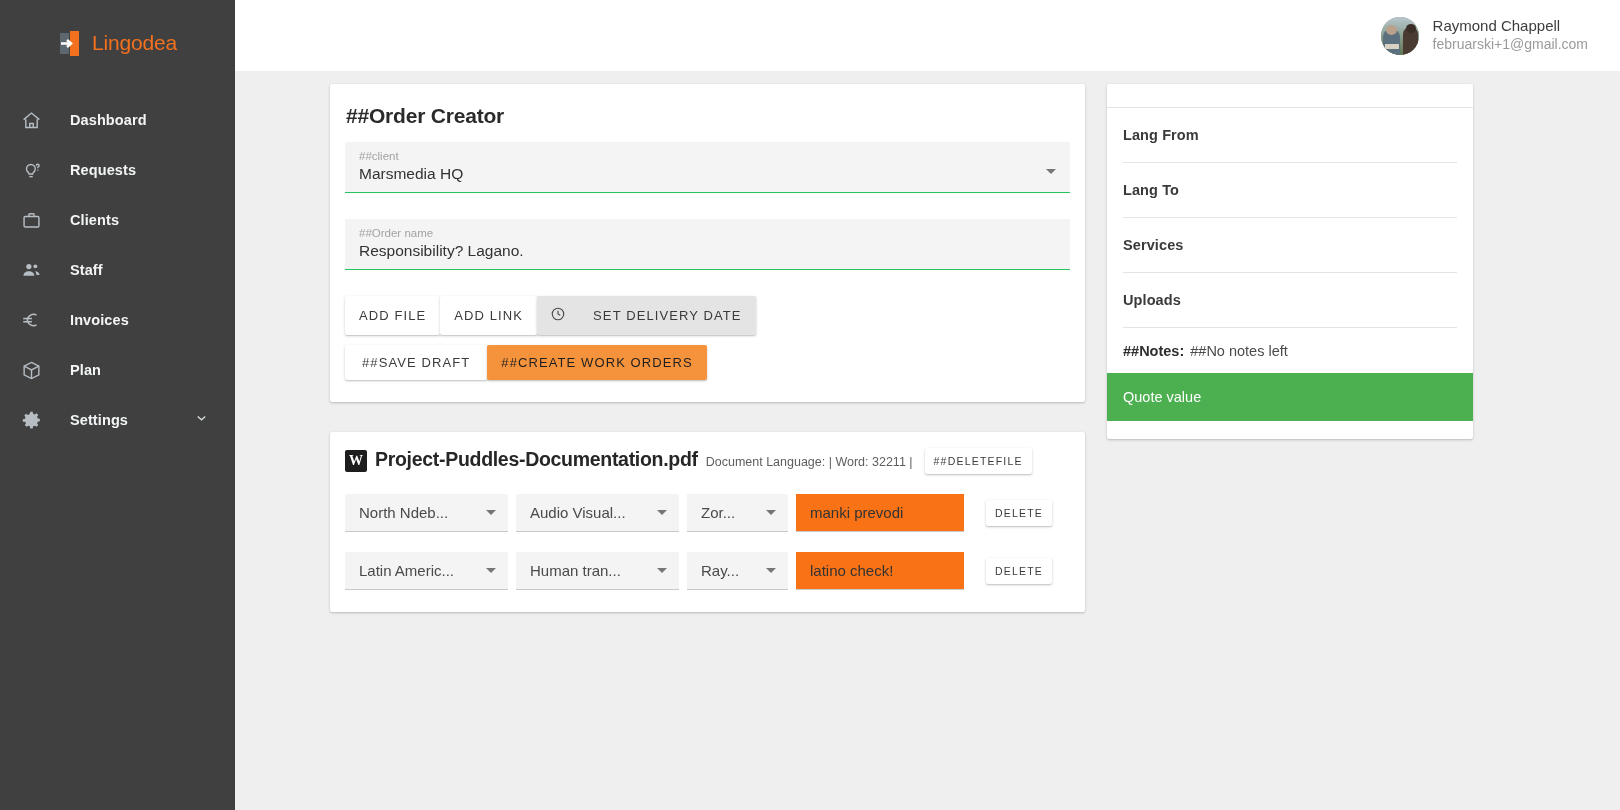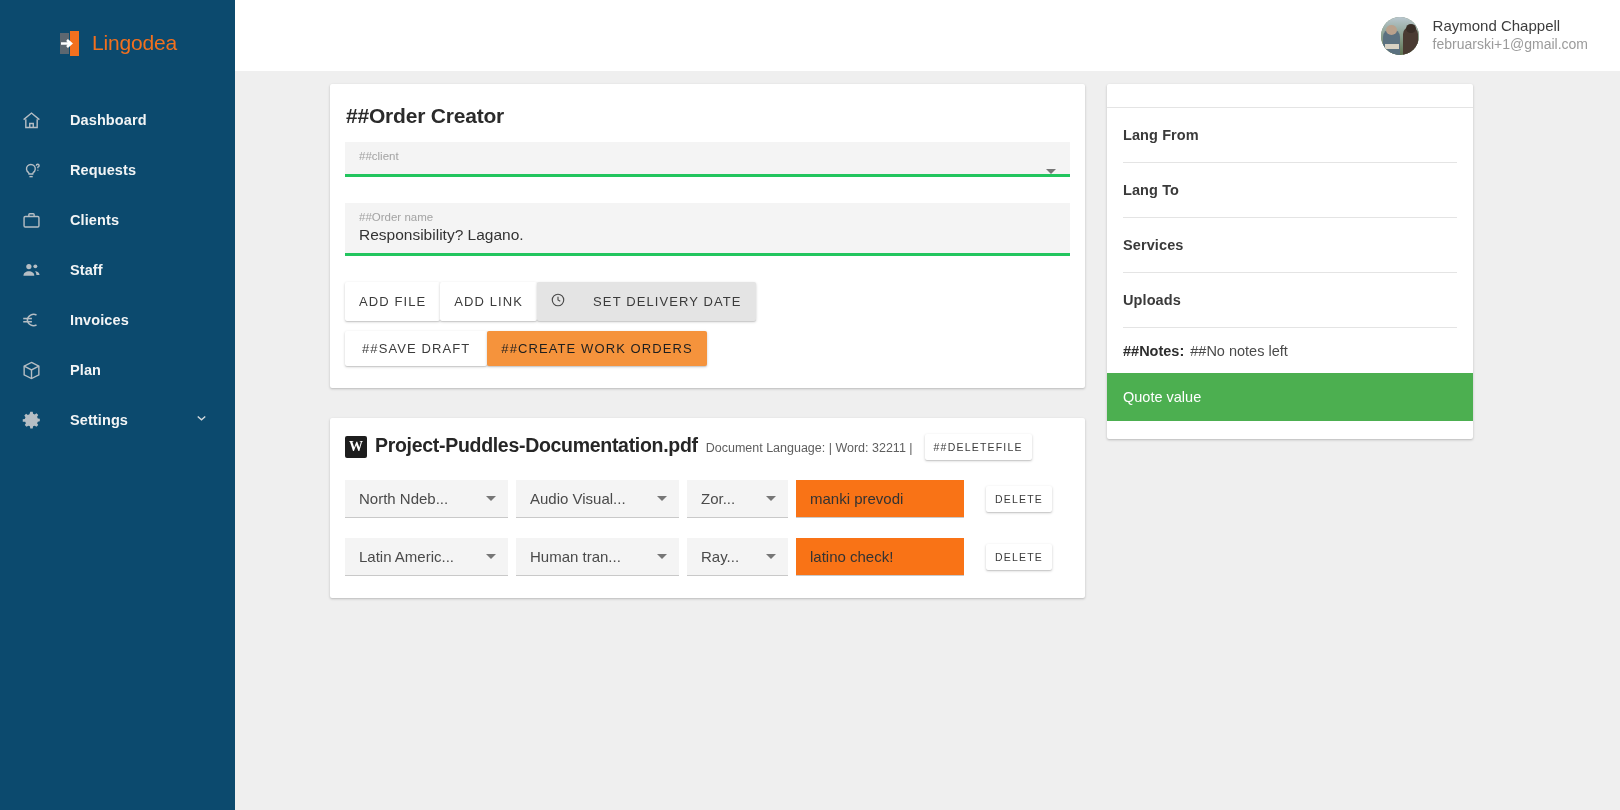--- a/index.html
+++ b/index.html
@@ -7,21 +7,21 @@
     width: 1620px; height: 810px;
     font-family: "Liberation Sans", sans-serif;
     background: #ffffff;
     overflow: hidden;
   }
   .app { display: flex; width: 1620px; height: 810px; }
 
   
   .sidebar {
     width: 235px; height: 810px;
-    background: #0c4a6e;
+    background: #404040;
     flex: 0 0 235px;
     position: relative;
   }
   .logo-wrap {
     height: 86px;
     display: flex; align-items: center; justify-content: center;
     gap: 7px;
   }
   .logo-mark { display: block; }
   .logo-text {
@@ -106,21 +106,21 @@
 
   
   .oc { padding: 16px 15px 22px 15px; }
   .oc-title {
     font-size: 21px; color: #2b2b2b;
     padding: 4px 0 14px 1px;
     letter-spacing: -0.2px;
   }
   .field {
     background: #f4f4f4;
-    border-bottom: 3px solid #22c55e;
+    border-bottom: 1px solid #22c55e;
     padding: 8px 12px 9px 14px;
     position: relative;
     margin-bottom: 26px;
     cursor: text;
   }
   .field:last-of-type { margin-bottom: 0; }
   .field-label { font-size: 11.5px; color: #a3a3a3; margin-bottom: 3px; }
   .field-value { font-size: 15.5px; color: #333; }
   .field-caret {
     position: absolute; right: 14px; top: 27px;
@@ -352,20 +352,21 @@
 
     <div class="content">
 
       <div class="col-left">
 
         <section class="card oc">
           <h1 class="oc-title">##Order Creator</h1>
 
           <div class="field">
             <div class="field-label">##client</div>
+            <div class="field-value">Marsmedia HQ</div>
             <span class="field-caret"></span>
           </div>
 
           <div class="field">
             <div class="field-label">##Order name</div>
             <div class="field-value">Responsibility? Lagano.</div>
           </div>
 
           <div class="btn-row">
             <button class="btn">ADD FILE</button>

